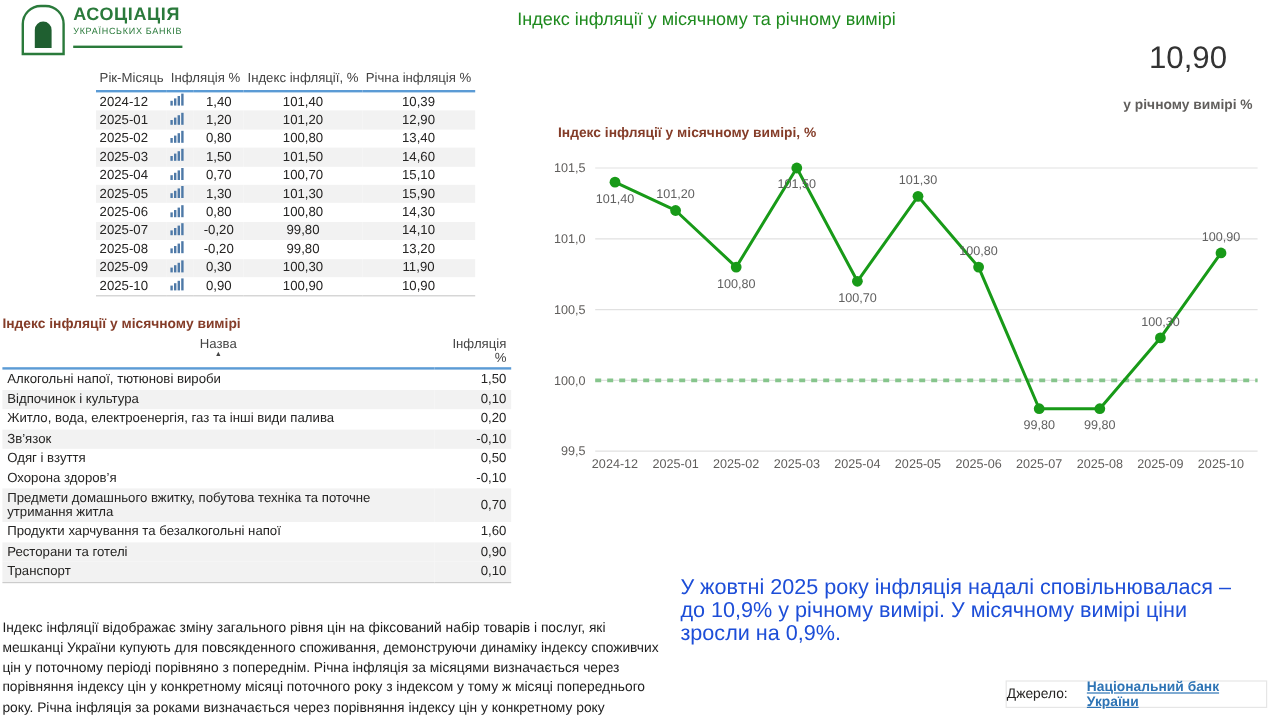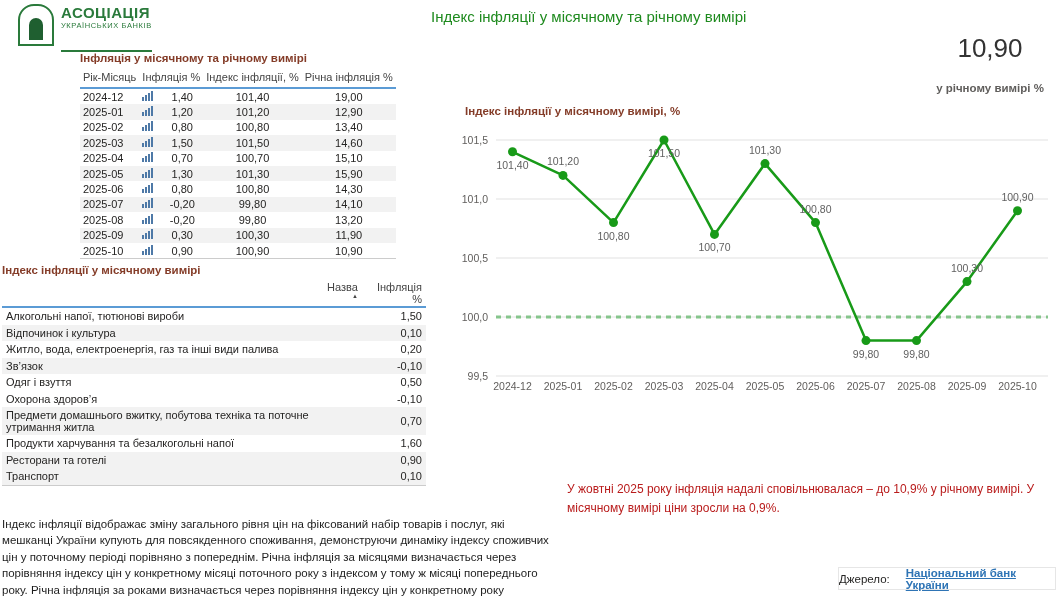--- a/index.html
+++ b/index.html
@@ -5,21 +5,21 @@
   html,body{margin:0;padding:0;}
   body{
     width:1061px;height:600px;position:relative;background:#ffffff;
     font-family:"Liberation Sans", sans-serif;color:#252423;overflow:hidden;
   }
   
   .logo{position:absolute;left:18px;top:4px;display:flex;align-items:flex-start;gap:7px;}
   .logo-arch{width:32px;height:38px;border:2px solid #2a7a3b;border-radius:16px 16px 0 0;
     display:flex;align-items:flex-end;justify-content:center;background:#fff;}
   .logo-arch-inner{width:14px;height:22px;background:#1f5f30;border-radius:8px 8px 0 0;margin-bottom:4px;}
-  .logo-text{border-bottom:2px solid #2a7a3b;padding-bottom:20px;}
+  .logo-text{border-bottom:2px solid #2a7a3b;padding-bottom:8px;}
   .logo-line1{font-size:15px;font-weight:bold;color:#2a7a3b;letter-spacing:.5px;line-height:17px;}
   .logo-line2{font-size:7.5px;color:#2a7a3b;letter-spacing:.6px;}
   
   .page-title{position:absolute;left:401px;top:8px;font-size:15px;color:#1e8a1e;margin-left:30px;}
   
   .kpi{position:absolute;left:930px;top:34px;width:120px;text-align:center;}
   .kpi-value{font-size:26px;color:#333333;line-height:28px;}
   .kpi-caption{font-size:11.5px;font-weight:bold;color:#605e5c;margin-top:20px;}
   
   .vis-title{font-size:11.5px;font-weight:bold;color:#843c28;}
@@ -35,33 +35,33 @@
   .t1 tr:last-child td,.t2 tr:last-child td{border-bottom:1px solid #cccccc;}
   .bars{display:inline-block;vertical-align:baseline;}
   .bars i{display:inline-block;width:2px;margin-right:1px;background:#4e79a7;border:0;}
   .bars i:nth-child(1){height:4px;}
   .bars i:nth-child(2){height:6px;}
   .bars i:nth-child(3){height:8px;}
   .bars i:nth-child(4){height:10px;}
   
   .t2-wrap{position:absolute;left:2px;top:264px;width:424px;}
   .t2{width:424px;margin-top:4px;font-size:11px;}
-  .t2 th{font-weight:normal;color:#444;text-align:right;padding:1px 4px;
+  .t2 th{font-weight:normal;color:#444;text-align:center;padding:1px 4px;
     border-bottom:2px solid #5b9bd5;vertical-align:top;}
   .t2 th.num{text-align:right;}
   .t2 td{padding:2px 4px;height:12.5px;}
   .t2 td.num{text-align:right;white-space:nowrap;}
   .sort-arrow{display:block;font-size:6px;color:#444;line-height:6px;}
   
   .footnote{position:absolute;left:2px;top:516px;width:547px;font-size:11.5px;line-height:16.4px;color:#1d1d1d;}
   
   .chart-title{position:absolute;left:465px;top:105px;}
   #chart-svg{position:absolute;left:450px;top:120px;}
   
-  .summary{position:absolute;left:567px;top:480px;width:480px;font-size:12px;line-height:19px;color:#b91c1c;}
+  .summary{position:absolute;left:567px;top:480px;width:480px;font-size:18px;line-height:19px;color:#1d4ed8;}
   
   .source{position:absolute;left:838px;top:567px;width:218px;height:23px;border:1px solid #e6e6e6;
     font-size:11.5px;display:flex;align-items:center;justify-content:flex-end;padding-right:6px;box-sizing:border-box;}
   .source a{color:#2e74b5;text-decoration:underline;margin-left:16px;font-weight:bold;}
 </style>
 </head>
 <body>
 
 <div class="logo">
   <div class="logo-arch">
@@ -74,37 +74,36 @@
 </div>
 
 <div class="page-title">Індекс інфляції у місячному та річному вимірі</div>
 
 <div class="kpi">
   <div class="kpi-value">10,90</div>
   <div class="kpi-caption">у річному вимірі %</div>
 </div>
 
 <div class="t1-wrap">
-  <div class="vis-title">Інфляція у місячному та річному вимірі</div>
   <table class="t1">
     <thead>
       <tr>
         <th>Рік-Місяць</th>
         <th colspan="2">Інфляція %</th>
         <th class="num">Індекс інфляції, %</th>
         <th class="num">Річна інфляція %</th>
       </tr>
     </thead>
     <tbody id="t1-body">
         <tr class="odd">
           <td>2024-12</td>
           <td style="width:16px;"><span class="bars"><i></i><i></i><i></i><i></i></span></td>
           <td class="num">1,40</td>
           <td class="num">101,40</td>
-          <td class="num">19,00</td>
+          <td class="num">10,39</td>
         </tr>
         <tr class="even">
           <td>2025-01</td>
           <td style="width:16px;"><span class="bars"><i></i><i></i><i></i><i></i></span></td>
           <td class="num">1,20</td>
           <td class="num">101,20</td>
           <td class="num">12,90</td>
         </tr>
         <tr class="odd">
           <td>2025-02</td>

